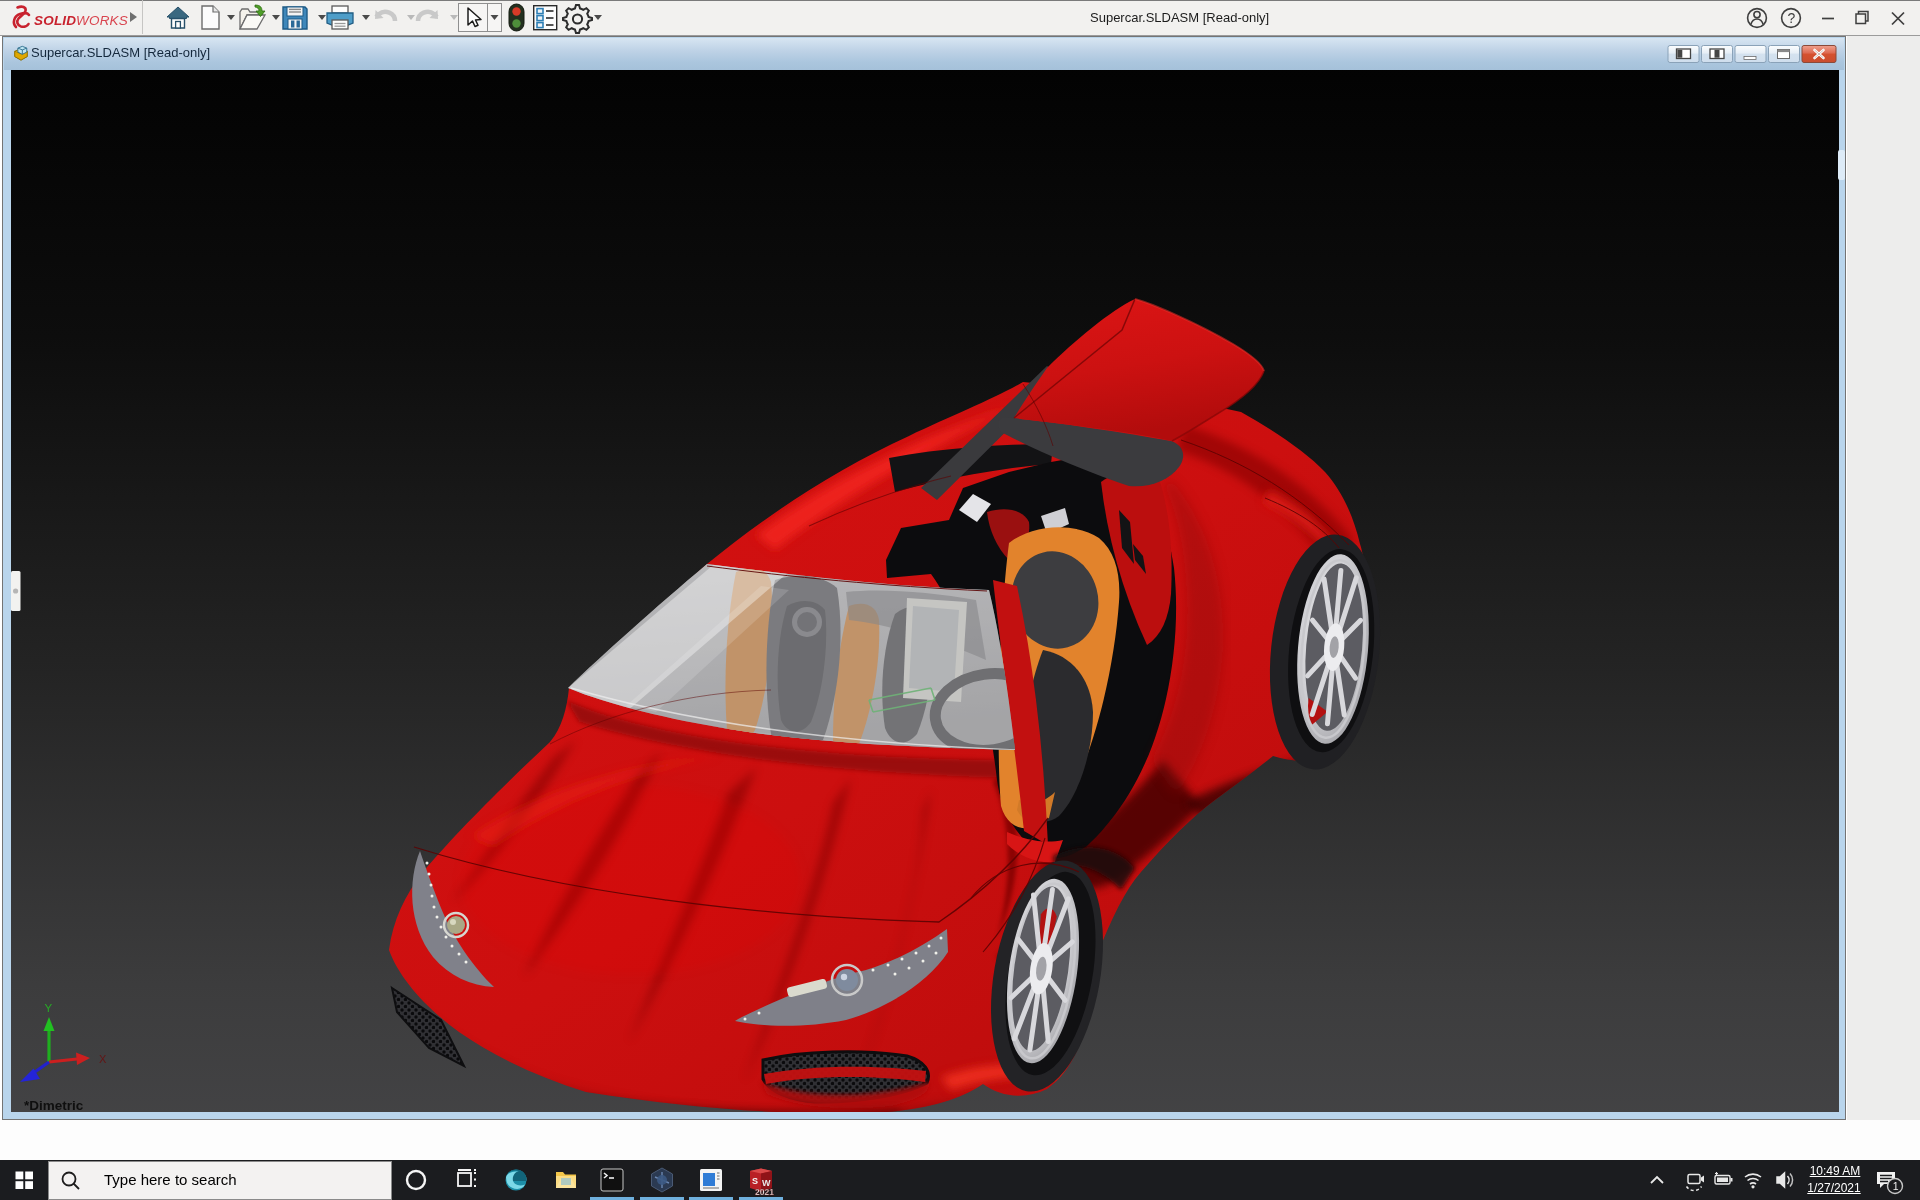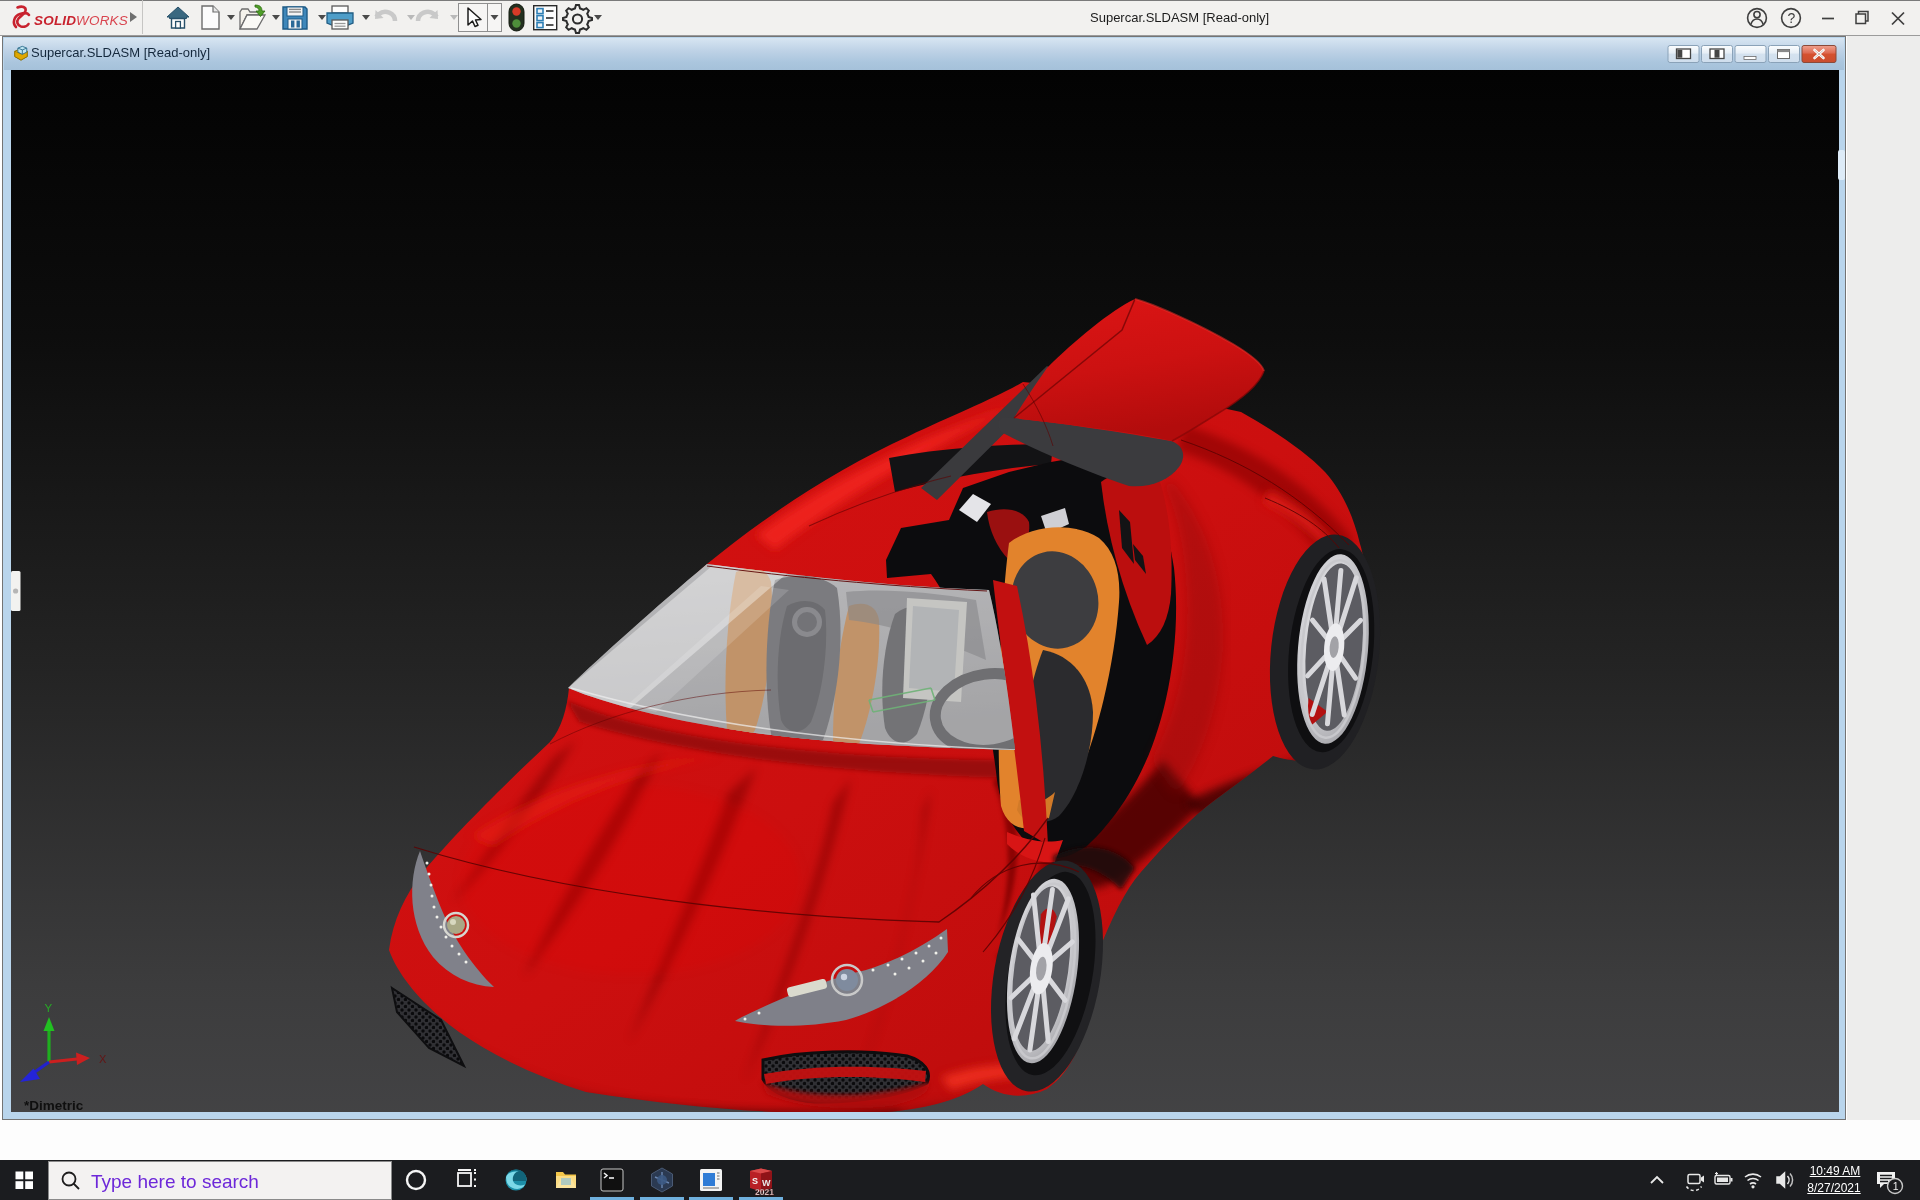--- a/index.html
+++ b/index.html
@@ -22,21 +22,21 @@
   #viewport { position:absolute; left:8px; top:33px; width:1828px; height:1042px;
     background:#000; overflow:hidden; }
   #carsvg { position:absolute; left:-10px; top:-70px; width:1920px; height:1200px; }
   
   #mdi-right { position:absolute; left:1847px; top:36px; width:73px; height:1084px; background:#ededec; }
   #below-strip { position:absolute; left:0px; top:1120px; width:1920px; height:40px; background:#fdfdfd; }
   
   #taskbar { position:absolute; left:0; top:1160px; width:1920px; height:40px; background:#1b1c1f; }
   #searchbox { position:absolute; left:48px; top:1161px; width:344px; height:39px; background:#f3f2f1;
     border:1px solid #8a8a8a; }
-  #searchbox span { position:absolute; left:42px; top:9px; font-size:19px; color:#6d28d9; }
+  #searchbox span { position:absolute; left:55px; top:9px; font-size:15px; color:#000000; }
   .runline { position:absolute; top:1197px; height:3px; background:#6fb0de; }
   .traytime { position:absolute; color:#ffffff; font-size:12px; width:70px; text-align:center;text-decoration:underline; }
 </style>
 </head>
 <body>
 
 <div id="topbar"></div>
 <svg id="logo" viewBox="0 0 125 30">
   <g fill="none" stroke="#c8222e" stroke-linecap="round">
     <path d="M8 24 C4 20 6 13 12 11 C17 9.4 20 10.5 21 12" stroke-width="2.6"></path>
@@ -637,13 +637,13 @@
   </g>
 
   <g>
     <path d="M247 12 L265 12 L265 24 L254 24 L250 28 L250 24 L247 24 Z" fill="#f2f2f2"></path>
     <path d="M250 15.5 L262 15.5 M250 18.5 L262 18.5 M250 21.5 L258 21.5" stroke="#1b1c1f" stroke-width="1.5"></path>
     <circle cx="265" cy="26" r="7.5" fill="#1b1c1f" stroke="#c8c8c8" stroke-width="1.4"></circle>
     <text x="262.8" y="29.8" font-size="10.5" fill="#f0f0f0">1</text>
   </g>
 </svg>
 <div class="traytime" style="left:1800px;top:1164px;">10:49 AM</div>
-<div class="traytime" style="left:1799px;top:1181px;">8/27/2021</div>
+<div class="traytime" style="left:1799px;top:1181px;">1/27/2021</div>
 
 </body></html>

